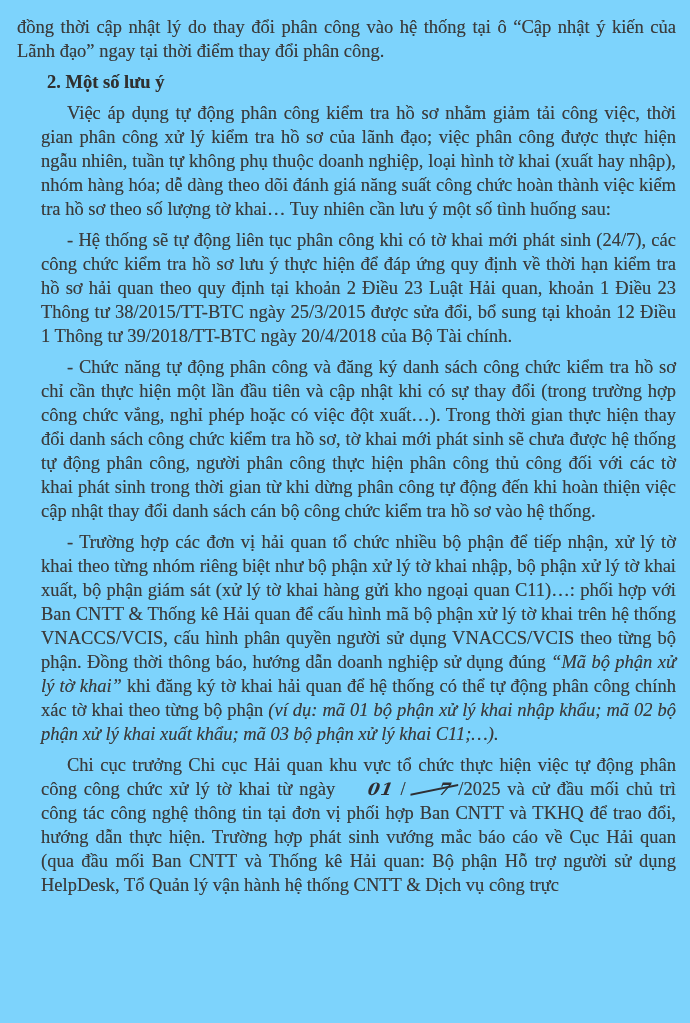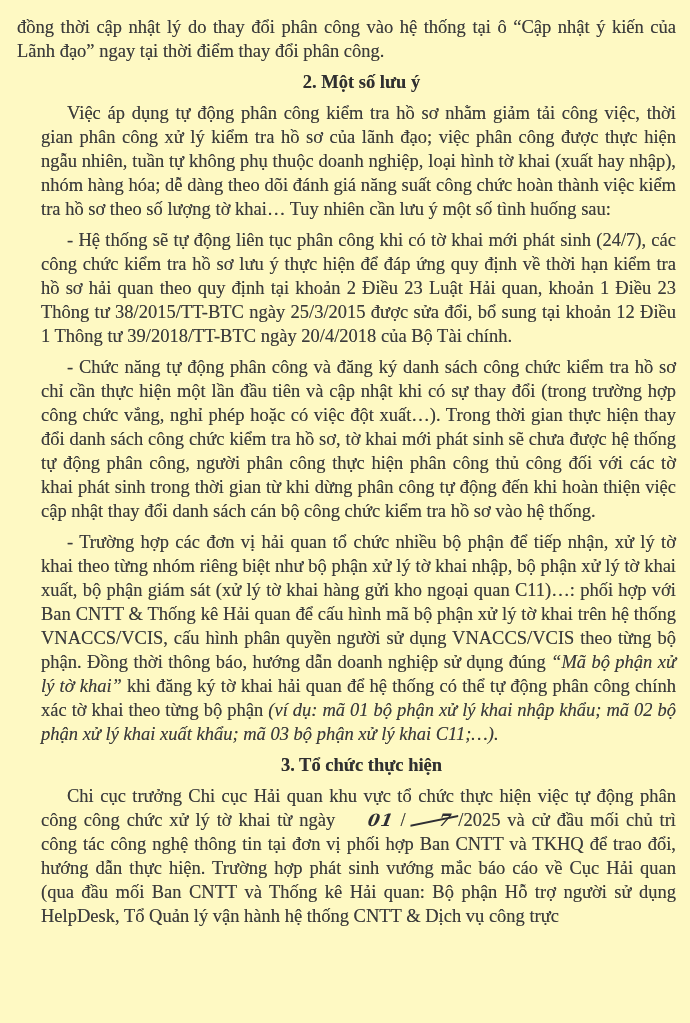--- a/index.html
+++ b/index.html
@@ -5,21 +5,21 @@
   html, body {
     margin: 0;
     padding: 0;
     background: #e8e8e6;
   }
   .page {
     position: relative;
     width: 690px;
     height: 1023px;
     margin: 0 auto;
-    background: #fef9c3;
+    background: #7dd3fc;
     box-sizing: border-box;
     padding: 15px 14px 6px 17px;
     overflow: hidden;
     font-family: "Liberation Serif", "DejaVu Serif", serif;
     font-size: 18.5px;
     line-height: 24px;
     color: #3b3b3b;
     text-shadow: 0 0 0.6px rgba(60,60,60,0.55);
   }
   p.body {
@@ -30,21 +30,20 @@
     text-indent: 26px;
     margin-left: 24px;
   }
   h2.sect {
     margin: 1px 0 7px 0;
     padding-left: 30px;
     font-size: 18.5px;
     line-height: 24px;
     font-weight: bold;
     color: #303030;
-    text-align: center;
   }
   .italic {
     font-style: italic;
   }
   .hand {
     display: inline-block;
     font-family: "DejaVu Serif", serif;
     font-style: italic;
     font-weight: bold;
     font-size: 17px;
@@ -78,17 +77,16 @@
   <h2 class="sect">2. Một số lưu ý</h2>
 
   <p class="body indent">Việc áp dụng tự động phân công kiểm tra hồ sơ nhằm giảm tải công việc, thời gian phân công xử lý kiểm tra hồ sơ của lãnh đạo; việc phân công được thực hiện ngẫu nhiên, tuần tự không phụ thuộc doanh nghiệp, loại hình tờ khai (xuất hay nhập), nhóm hàng hóa; dễ dàng theo dõi đánh giá năng suất công chức hoàn thành việc kiểm tra hồ sơ theo số lượng tờ khai… Tuy nhiên cần lưu ý một số tình huống sau:</p>
 
   <p class="body indent">- Hệ thống sẽ tự động liên tục phân công khi có tờ khai mới phát sinh (24/7), các công chức kiểm tra hồ sơ lưu ý thực hiện để đáp ứng quy định về thời hạn kiểm tra hồ sơ hải quan theo quy định tại khoản 2 Điều 23 Luật Hải quan, khoản 1 Điều 23 Thông tư 38/2015/TT-BTC ngày 25/3/2015 được sửa đổi, bổ sung tại khoản 12 Điều 1 Thông tư 39/2018/TT-BTC ngày 20/4/2018 của Bộ Tài chính.</p>
 
   <p class="body indent">- Chức năng tự động phân công và đăng ký danh sách công chức kiểm tra hồ sơ chỉ cần thực hiện một lần đầu tiên và cập nhật khi có sự thay đổi (trong trường hợp công chức vắng, nghỉ phép hoặc có việc đột xuất…). Trong thời gian thực hiện thay đổi danh sách công chức kiểm tra hồ sơ, tờ khai mới phát sinh sẽ chưa được hệ thống tự động phân công, người phân công thực hiện phân công thủ công đối với các tờ khai phát sinh trong thời gian từ khi dừng phân công tự động đến khi hoàn thiện việc cập nhật thay đổi danh sách cán bộ công chức kiểm tra hồ sơ vào hệ thống.</p>
 
   <p class="body indent"><span>- Trường hợp các đơn vị hải quan tổ chức nhiều bộ phận để tiếp nhận, xử lý tờ khai theo từng nhóm riêng biệt như bộ phận xử lý tờ khai nhập, bộ phận xử lý tờ khai xuất, bộ phận giám sát (xử lý tờ khai hàng gửi kho ngoại quan C11)…: phối hợp với Ban CNTT &amp; Thống kê Hải quan để cấu hình mã bộ phận xử lý tờ khai trên hệ thống VNACCS/VCIS, cấu hình phân quyền người sử dụng VNACCS/VCIS theo từng bộ phận. Đồng thời thông báo, hướng dẫn doanh nghiệp sử dụng đúng </span><span class="italic">“Mã bộ phận xử lý tờ khai”</span><span> khi đăng ký tờ khai hải quan để hệ thống có thể tự động phân công chính xác tờ khai theo từng bộ phận </span><span class="italic">(ví dụ: mã 01 bộ phận xử lý khai nhập khẩu; mã 02 bộ phận xử lý khai xuất khẩu; mã 03 bộ phận xử lý khai C11;…).</span></p>
 
-  <h2 class="sect">3. Tổ chức thực hiện</h2>
 
   <p class="body indent"><span>Chi cục trưởng Chi cục Hải quan khu vực tổ chức thực hiện việc tự động phân công công chức xử lý tờ khai từ ngày </span><span class="hand">01</span><span> / </span><span class="hand hand-month">7</span><span> /2025 và cử đầu mối chủ trì công tác công nghệ thông tin tại đơn vị phối hợp Ban CNTT và TKHQ để trao đổi, hướng dẫn thực hiện. Trường hợp phát sinh vướng mắc báo cáo về Cục Hải quan (qua đầu mối Ban CNTT và Thống kê Hải quan: Bộ phận Hỗ trợ người sử dụng HelpDesk, Tổ Quản lý vận hành hệ thống CNTT &amp; Dịch vụ công trực</span></p>
 
 </div>
 
 </body></html>

